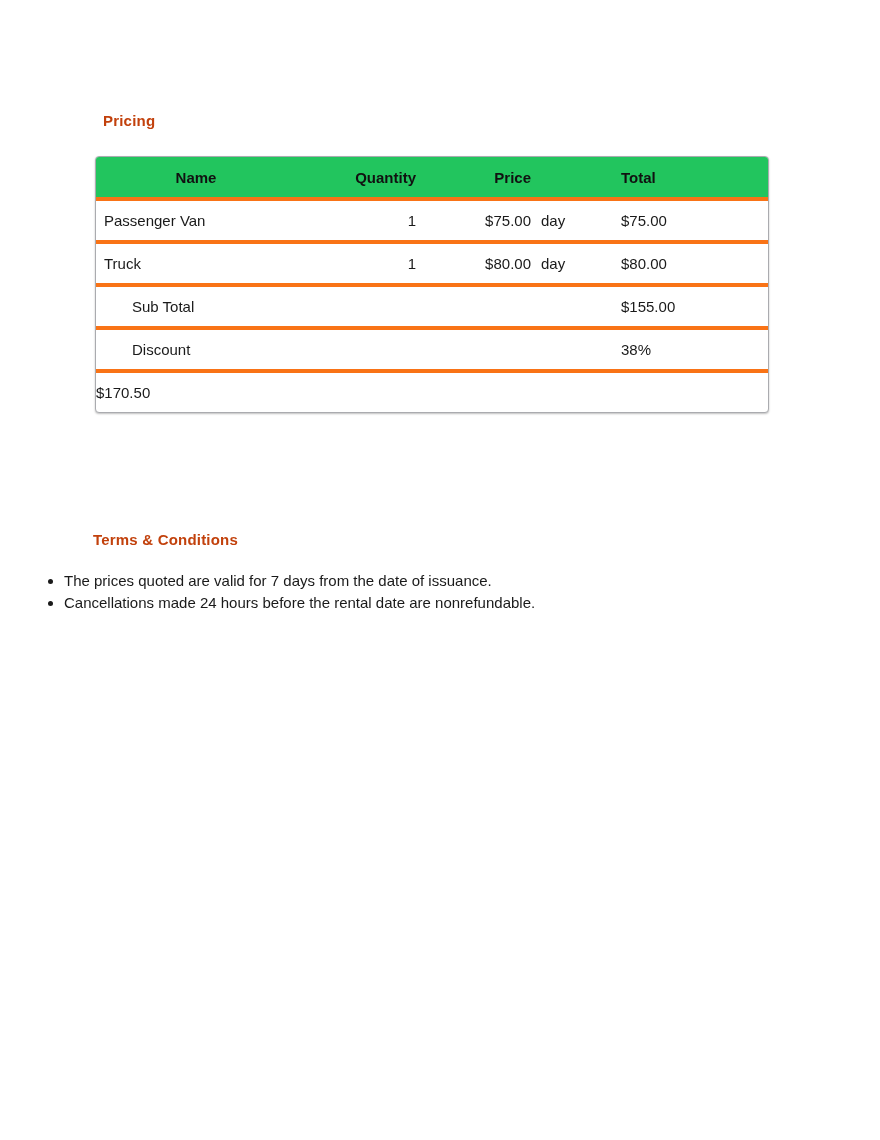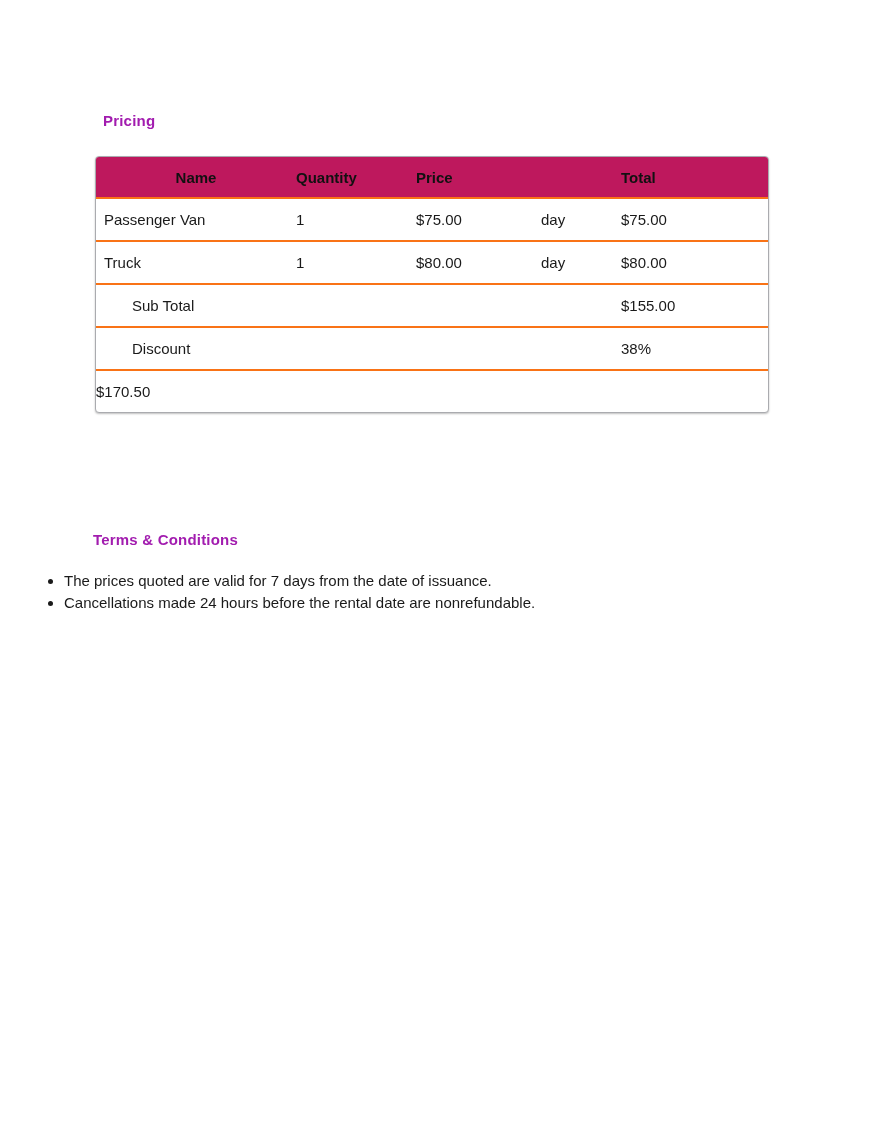--- a/index.html
+++ b/index.html
@@ -11,21 +11,21 @@
   .page {
     position: relative;
     width: 880px;
     height: 1140px;
     background: #ffffff;
     overflow: hidden;
   }
   .section-heading {
     font-size: 15px;
     font-weight: bold;
-    color: #a21caf;
+    color: #c2410c;
     letter-spacing: 0.2px;
   }
   .pricing-heading {
     position: absolute;
     left: 103px;
     top: 112px;
   }
   .pricing-table {
     position: absolute;
     left: 95px;
@@ -35,37 +35,37 @@
     border-radius: 4px;
     background: #ffffff;
     box-shadow: 0 1px 2px rgba(0,0,0,0.25);
     font-size: 15px;
   }
   .t-row {
     display: grid;
     grid-template-columns: 200px 120px 115px 90px 1fr;
     align-items: center;
     height: 43px;
-    border-top: 2px solid #f97316;
+    border-top: 4px solid #f97316;
   }
   .t-row.header {
     height: 40px;
     border-top: none;
-    background: #be185d;
+    background: #22c55e;
     border-radius: 3px 3px 0 0;
     font-weight: bold;
     color: #111111;
   }
   .t-row.summary .cell-label {
     grid-column: 1 / span 4;
     margin-left: 28px;
   }
   .cell { padding: 0; }
   .cell-name   { text-align: left; padding-left: 8px; }
-  .cell-center { text-align: left; }
+  .cell-center { text-align: right; }
   .cell-unit   { text-align: left; padding-left: 10px; }
   .cell-total  { text-align: left; padding-right: 50px; }
   .t-row.header .cell-name { text-align: center; padding-left: 0; }
   .terms-heading {
     position: absolute;
     left: 93px;
     top: 531px;
   }
   .terms-list {
     position: absolute;

